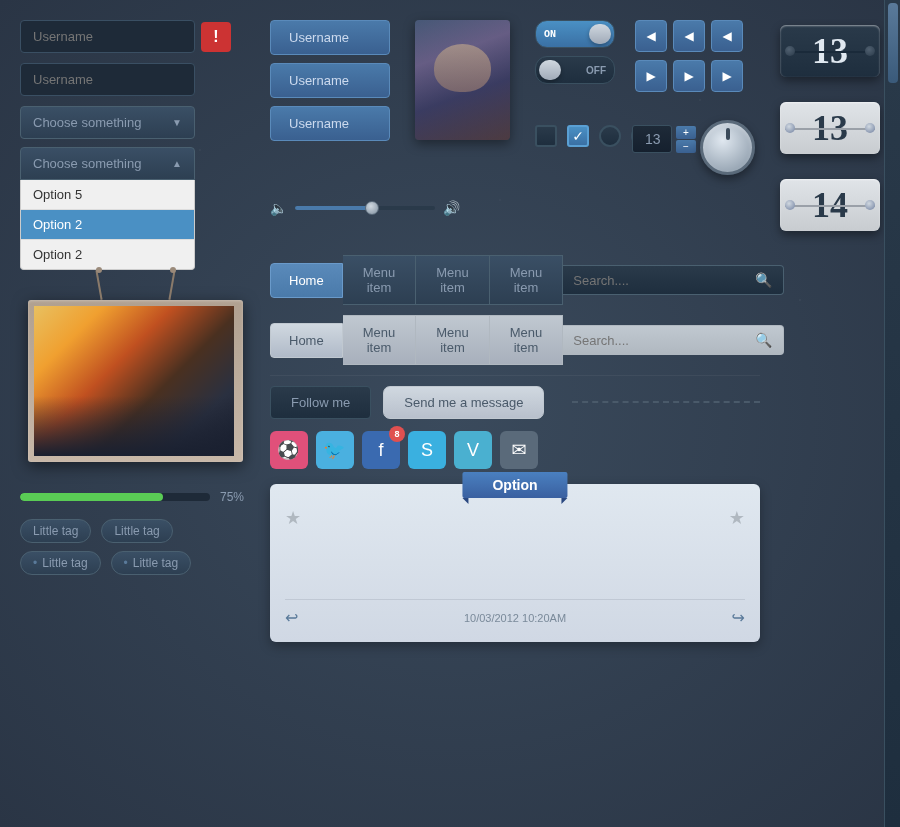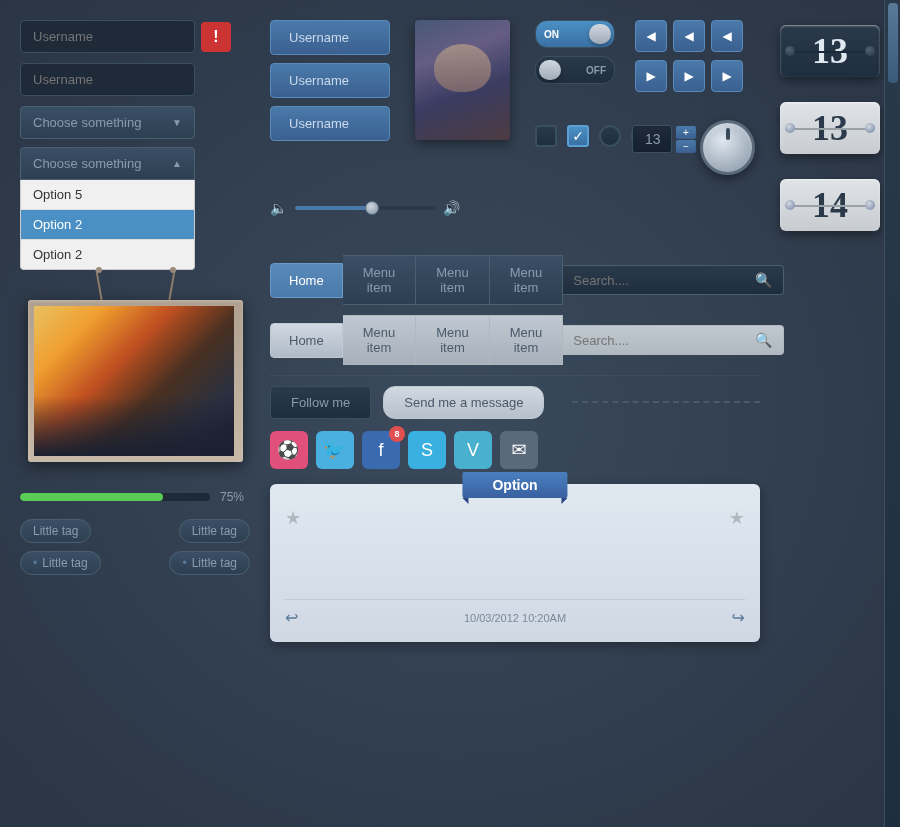--- a/index.html
+++ b/index.html
@@ -207,21 +207,20 @@
     }
 
     
     .tags-section {
       margin-top: 15px;
     }
     .tag-row {
       display: flex;
       gap: 10px;
       margin-bottom: 8px;
-      justify-content: space-between;
     }
     .tag {
       background: linear-gradient(to bottom, #3a4f65, #2d3f52);
       border: 1px solid #4a6070;
       border-radius: 12px;
       color: #8a9bb0;
       padding: 4px 12px;
       font-size: 12px;
       cursor: pointer;
     }
@@ -299,21 +298,21 @@
     }
     .toggle-off {
       background: linear-gradient(to bottom, #2a3a4a, #1e2e3e);
     }
     .toggle-label {
       font-size: 10px;
       font-weight: bold;
       color: #8a9bb0;
       padding: 0 5px;
     }
-    .toggle-label.active { color: white; }
+    .toggle-label.active { color: white; font-family: Liberation Mono, monospace; }
     .toggle-handle {
       width: 22px;
       height: 20px;
       background: linear-gradient(to bottom, #d0d8e0, #a0aab8);
       border-radius: 10px;
       box-shadow: 0 2px 4px rgba(0,0,0,0.3);
     }
     .arrow-btn-group {
       display: flex;
       gap: 6px;
@@ -505,21 +504,21 @@
       border: 1px solid #3a5060;
       border-radius: 4px;
       color: #8a9bb0;
       padding: 8px 20px;
       font-size: 13px;
       cursor: pointer;
     }
     .message-btn {
       background: linear-gradient(to bottom, #d0d8e0, #b8c0cc);
       border: 1px solid #c0c8d0;
-      border-radius: 12px;
+      border-radius: 7px;
       color: #4a5a6a;
       padding: 8px 20px;
       font-size: 13px;
       cursor: pointer;
     }
     .social-icons {
       display: flex;
       gap: 8px;
       align-items: center;
     }

